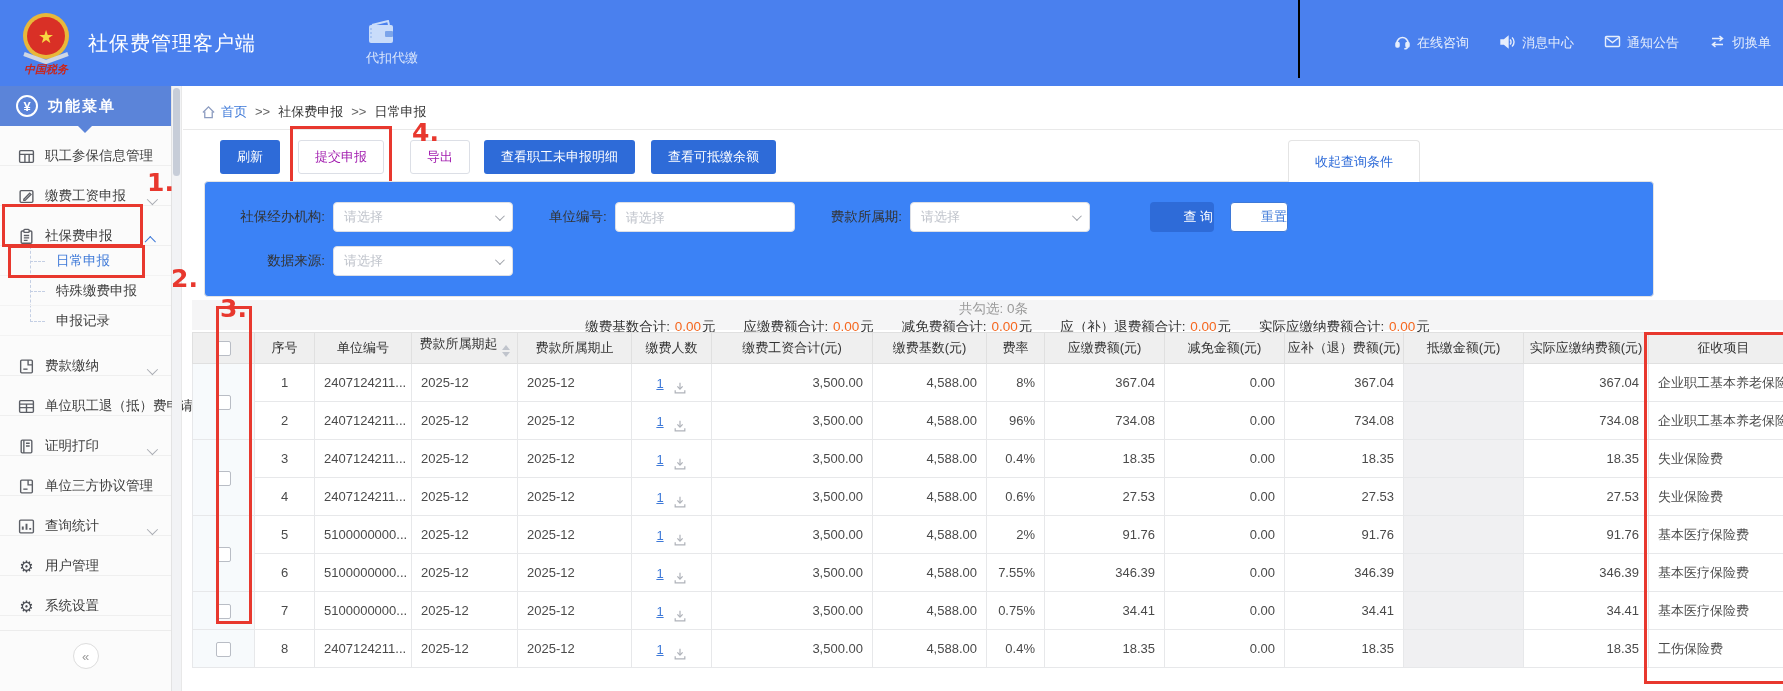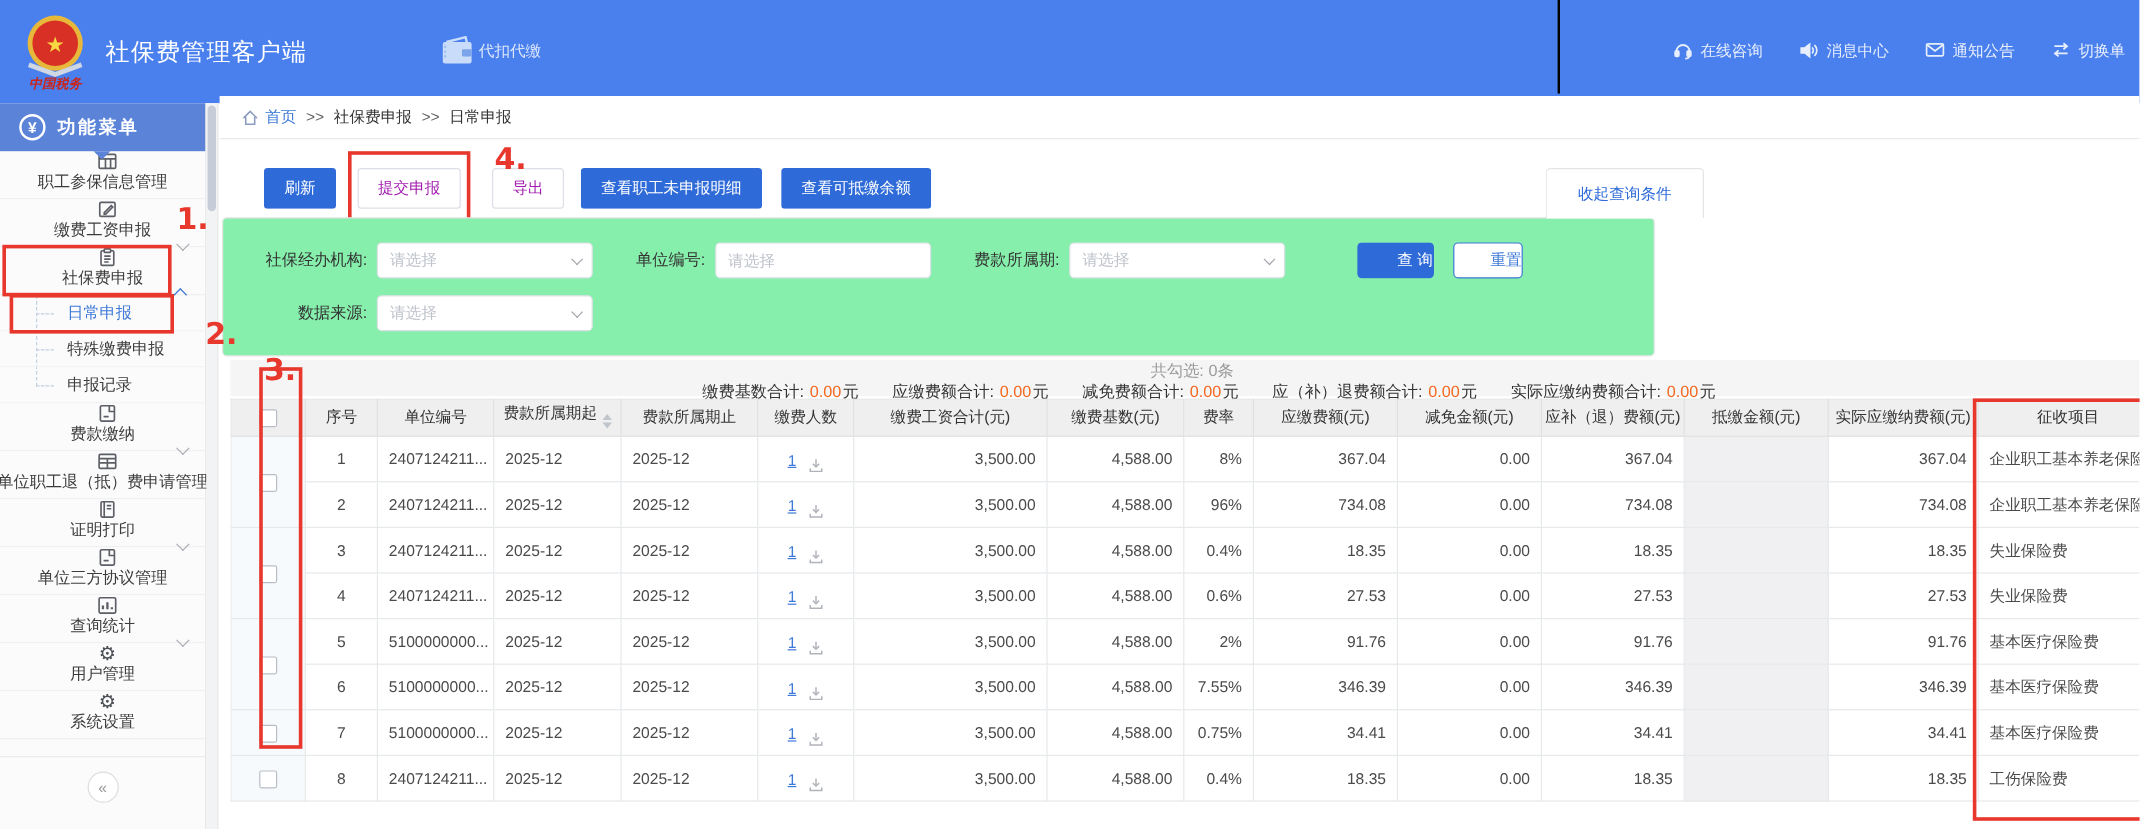--- a/index.html
+++ b/index.html
@@ -10,64 +10,64 @@
     --orange:#f5671f;
     --red:#e8382e;
   }
   *{margin:0;padding:0;box-sizing:border-box;font-family:"Liberation Sans","DejaVu Sans",sans-serif;}
   html,body{width:1783px;height:691px;overflow:hidden;background:#fff;position:relative;}
 
   
   .top-header{position:absolute;left:0;top:0;width:1783px;height:86px;background:var(--header-blue);display:flex;align-items:center;}
   .logo{margin-left:16px;width:60px;height:66px;flex:none;}
   .app-title{color:#fff;font-size:20px;font-weight:400;margin-left:12px;letter-spacing:1px;}
-  .header-tab{margin-left:110px;display:flex;flex-direction:row;align-items:center;gap:3px;cursor:pointer;}
+  .header-tab{margin-left:110px;display:flex;flex-direction:column;align-items:flex-start;gap:3px;cursor:pointer;}
   .header-tab .tab-label{color:#dbe6fb;font-size:13px;}
   .header-right{margin-left:auto;display:flex;align-items:center;gap:30px;padding-right:12px;}
   .hr-item{display:flex;align-items:center;gap:6px;color:#e7eefc;font-size:13px;cursor:pointer;white-space:nowrap;}
   .black-line{position:absolute;left:1298px;top:0;width:2px;height:78px;background:#000;}
 
   
   .sidebar{position:absolute;left:0;top:86px;width:172px;height:605px;background:#fbfbfb;border-right:1px solid #e3e3e3;}
   .side-scroll{position:absolute;left:172px;top:86px;width:10px;height:605px;background:#f2f3f5;border-right:1px solid #e8e8e8;}
   .side-thumb{margin:2px 1px;width:7px;height:88px;background:#c7cdd8;border-radius:4px;}
   .menu-bar{height:40px;background:var(--menu-blue);display:flex;align-items:center;color:#fff;position:relative;}
   .menu-bar .yen{width:22px;height:22px;border:2px solid #fff;border-radius:50%;display:flex;align-items:center;justify-content:center;font-size:13px;font-weight:bold;margin:0 10px 0 16px;}
   .menu-bar .menu-title{font-size:15px;font-weight:bold;letter-spacing:2px;}
   .menu-notch{position:absolute;left:78px;top:40px;width:0;height:0;border-left:7px solid transparent;border-right:7px solid transparent;border-top:7px solid var(--menu-blue);}
-  .side-item{height:40px;display:flex;align-items:center;border-bottom:1px solid #efefef;font-size:13.5px;color:#3d3d3d;cursor:pointer;white-space:nowrap;background:#fbfbfb;flex-direction:column;}
+  .side-item{height:40px;display:flex;align-items:flex-end;border-bottom:1px solid #efefef;font-size:13.5px;color:#3d3d3d;cursor:pointer;white-space:nowrap;background:#fbfbfb;}
   .side-item .s-icon{width:17px;height:17px;margin:0 10px 0 18px;flex:none;display:flex;align-items:center;justify-content:center;color:#5c5f66;}
   .side-item .s-label{overflow:visible;}
   .side-item .chev{margin-left:auto;margin-right:16px;width:8px;height:8px;border-right:1.5px solid #a8abb2;border-bottom:1.5px solid #a8abb2;flex:none;}
   .chev.down{transform:rotate(45deg) translateY(-2px);}
   .chev.up{transform:rotate(225deg) translateY(-1px);border-color:var(--link);}
   .sub-wrap{position:relative;}
   .sub-wrap::before{content:"";position:absolute;left:30px;top:0;bottom:14px;border-left:1px dashed #c4cfe4;}
   .side-sub{height:30px;display:flex;align-items:center;padding-left:56px;font-size:13.5px;color:#3d3d3d;cursor:pointer;position:relative;border-bottom:1px solid #f3f3f3;}
   .side-sub::before{content:"";position:absolute;left:30px;top:50%;width:15px;border-top:1px dashed #c4cfe4;}
   .side-sub.active{color:var(--link);}
   .side-collapse{position:absolute;left:0;top:544px;width:171px;border-top:1px solid #ececec;padding-top:12px;display:flex;justify-content:center;}
   .collapse-btn{width:26px;height:26px;border:1px solid #ddd;border-radius:50%;background:#fff;color:#9a9a9a;font-size:13px;display:flex;align-items:center;justify-content:center;cursor:pointer;}
 
   
-  .breadcrumb-bar{position:absolute;left:183px;top:80px;width:1600px;height:36px;background:#fff;border-bottom:1px solid #e9e9e9;display:flex;align-items:center;padding-left:18px;font-size:13px;gap:8px;}
+  .breadcrumb-bar{position:absolute;left:183px;top:94px;width:1600px;height:36px;background:#fff;border-bottom:1px solid #e9e9e9;display:flex;align-items:center;padding-left:18px;font-size:13px;gap:8px;}
   .bc-home{color:var(--link);display:flex;align-items:center;gap:5px;cursor:pointer;}
   .bc-sep{color:#666;}
   .bc-item{color:#333;}
 
   
   .toolbar{position:absolute;left:182px;top:140px;height:34px;display:flex;align-items:center;padding-left:38px;}
   .btn{height:34px;padding:0 16px;font-size:13px;border-radius:3px;border:1px solid transparent;cursor:pointer;position:relative;white-space:nowrap;text-align:right;}
   .btn.primary{background:var(--primary);color:#fff;}
   .btn.disabled{background:#fff;border-color:#dcdfe6;color:#a21caf;cursor:default;}
   .btn.annotated::before{content:"";position:absolute;left:-9px;right:-9px;top:-15px;bottom:-19px;border:3px solid var(--red);pointer-events:none;}
   .collapse-tab{position:absolute;left:1288px;top:140px;width:132px;height:42px;background:#fff;border:1px solid #e4e4e4;border-bottom:none;border-radius:4px 4px 0 0;color:var(--primary);font-size:13px;display:flex;align-items:center;justify-content:center;cursor:pointer;z-index:3;}
 
   
-  .filter-panel{position:absolute;left:185px;top:181px;width:1194px;height:116px;border:1px solid #e4e4e4;border-radius:4px;background:#86efac;z-index:2;}
+  .filter-panel{position:absolute;left:204px;top:181px;width:1450px;height:116px;border:1px solid #e4e4e4;border-radius:4px;background:#3b82f6;z-index:2;}
   .f-row{position:absolute;left:16px;display:flex;align-items:center;}
   .f-row.r1{top:20px;}
   .f-row.r2{top:64px;}
   .f-field{display:flex;align-items:center;margin-right:36px;}
   .f-label{font-size:13.5px;color:#333;margin-right:8px;white-space:nowrap;}
   .f-label.w1{width:104px;text-align:right;margin-right:8px;}
   .f-control{width:180px;height:30px;border:1px solid #dcdfe6;border-radius:4px;background:#fff;display:flex;align-items:center;padding:0 10px;color:#bfc3cb;font-size:13px;position:relative;cursor:pointer;}
   .f-control .ph{flex:1;}
   .f-control .sel-chev{width:7px;height:7px;border-right:1.3px solid #a0a3aa;border-bottom:1.3px solid #a0a3aa;transform:rotate(45deg) translateY(-2px);}
   .f-input{width:180px;height:30px;border:1px solid #dcdfe6;border-radius:4px;padding:0 10px;font-size:13px;color:#333;outline:none;}

